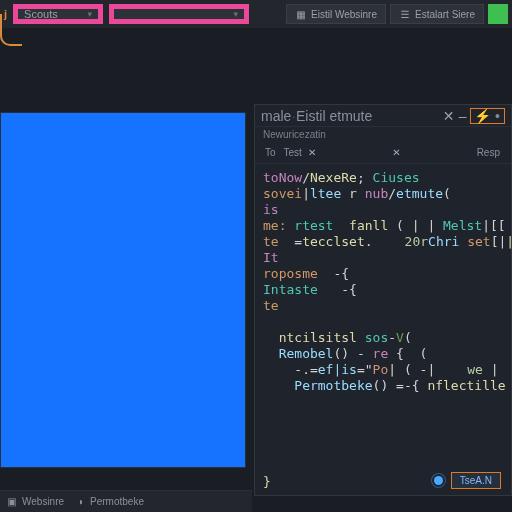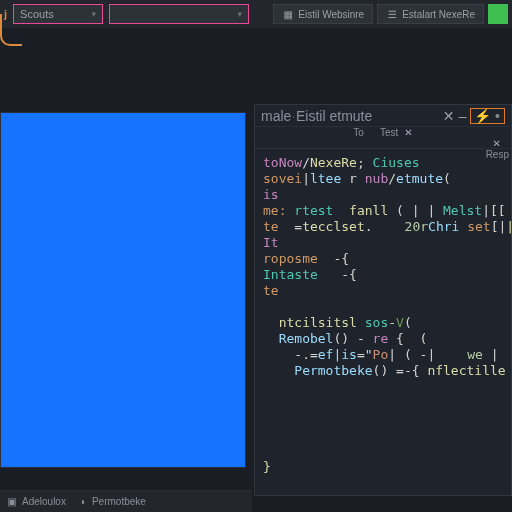--- a/index.html
+++ b/index.html
@@ -21,21 +21,21 @@
     background: #23262d;
     display: flex;
     align-items: center;
     padding: 0 4px;
     gap: 8px;
   }
   .top-bar .left-group { display: flex; align-items: center; gap: 6px; }
   .top-bar .right-group { margin-left: auto; display: flex; align-items: center; gap: 4px; }
   .dropdown {
     background: #2d3138;
-    border: 1px solid #ec4899;
+    border: 5px solid #ec4899;
     height: 20px;
     padding: 0 6px;
     display: flex;
     align-items: center;
     justify-content: space-between;
     color: #9aa0a8;
     cursor: pointer;
     min-width: 90px;
     text-align: center;
   }
@@ -117,33 +117,32 @@
     padding: 2px 8px;
     font-size: 10px;
     color: #7a808a;
   }
   .tab-row {
     display: flex;
     align-items: center;
     height: 22px;
     border-bottom: 1px solid #2a2e36;
     font-size: 10px;
-    flex-direction: column;
   }
   .tab {
     padding: 0 10px;
     height: 100%;
     display: flex;
     align-items: center;
     gap: 6px;
     color: #8a909a;
     cursor: pointer;
   }
   .tab .close { color: #aab; cursor: pointer; }
-  .tab.last { margin-left: auto; padding-right: 2px; }
+  .tab.last { margin-left: auto; padding-right: 11px; }
 
   .code-body {
     flex: 1;
     padding: 6px 8px 6px 8px;
     font-family: Consolas, monospace;
     font-size: 13px;
     line-height: 16px;
     color: #b8beca;
     white-space: pre;
     overflow: hidden;
@@ -212,21 +211,21 @@
       <span class="chev">▾</span>
     </div>
   </div>
   <div class="right-group">
     <div class="top-btn">
       <span class="ico">▦</span>
       <span>Eistil Websinre</span>
     </div>
     <div class="top-btn">
       <span class="ico">☰</span>
-      <span>Estalart NexeRe</span>
+      <span>Estalart Siere</span>
     </div>
     <button class="green-btn"></button>
   </div>
 </div>
 <div class="bracket"></div>
 
 <div class="preview"></div>
 
 <div class="code-panel">
   <div class="code-header">
@@ -234,38 +233,43 @@
     <span style="color:#4a4e56">·</span>
     <span>Eistil etmute</span>
     <div class="spacer"></div>
     <span class="win-btn">✕</span>
     <span class="win-btn">–</span>
     <div class="orange-box">
       <span style="color:#e0a050">⚡</span>
       <span style="color:#888">•</span>
     </div>
   </div>
+  <div class="code-subheader">Newuricezatin</div>
   <div class="tab-row">
     <div class="tab">
       <span>To</span>
-      <span style="margin-left:10px;">Test</span>
+      <span style="margin-left:2px;">Test</span>
       <span class="close">✕</span>
     </div>
     <div class="tab" style="margin-left:auto;">
       <span class="close">✕</span>
     </div>
     <div class="tab last">
       <span>Resp</span>
     </div>
   </div>
   <div class="code-body" id="code-body"><div><span class="tok-kw">toNow</span><span class="tok-op">/</span><span class="tok-fn">NexeRe</span><span class="tok-op">; </span><span class="tok-type">Ciuses</span></div><div><span class="tok-warn">sovei</span><span class="tok-op">|</span><span class="tok-var">ltee</span><span class="tok-op"> r </span><span class="tok-kw">nub</span><span class="tok-op">/</span><span class="tok-var">etmute</span><span class="tok-op">(</span></div><div><span class="tok-kw">is</span></div><div><span class="tok-warn">me:</span><span> </span><span class="tok-type">rtest</span><span>  </span><span class="tok-fn">fanll</span><span class="tok-op"> ( | | </span><span class="tok-type">Melst</span><span class="tok-op">|[[</span></div><div><span class="tok-warn">te</span><span class="tok-op">  =</span><span class="tok-fn">tecclset</span><span class="tok-op">.</span><span class="tok-num">20r</span><span class="tok-var">Chri</span><span> </span><span class="tok-warn">set</span><span class="tok-op">[|</span><span class="tok-fn">|</span></div><div><span class="tok-kw">It</span></div><div><span class="tok-warn">roposme</span><span class="tok-op">  -{</span></div><div><span class="tok-type">Intaste</span><span class="tok-op">   -{</span></div><div><span class="tok-warn">te</span></div><div>&nbsp;</div><div><span>  </span><span class="tok-fn">ntcilsitsl</span><span> </span><span class="tok-type">sos</span><span class="tok-op">-</span><span class="tok-comm">V</span><span class="tok-op">(</span></div><div><span>  </span><span class="tok-var">Remobel</span><span class="tok-op">() - </span><span class="tok-kw">re</span><span class="tok-op"> {  (</span></div><div><span class="tok-op">    -.=</span><span class="tok-var">ef|is</span><span class="tok-op">="</span><span class="tok-str">Po</span><span class="tok-op">| ( -|</span><span class="tok-num">we</span><span class="tok-op"> |</span></div><div><span>    </span><span class="tok-var">Permotbeke</span><span class="tok-op">() =-{ </span><span class="tok-fn">nflectille</span><span> </span><span class="tok-type">pww</span><span class="tok-op">[|-{ </span></div><div>&nbsp;</div><div>&nbsp;</div><div>&nbsp;</div><div>&nbsp;</div><div>&nbsp;</div><div><span class="tok-fn">}</span></div></div>
+  <div class="code-footer">
+    <span class="status-dot"></span>
+    <button class="run-btn">TseA.N</button>
+  </div>
 </div>
 
 <div class="bottom-bar">
   <div class="item">
     <span class="ico">▣</span>
-    <span>Adeloulox</span>
+    <span>Websinre</span>
   </div>
   <div class="item">
     <span class="ico">◑</span>
     <span>Permotbeke</span>
   </div>
 </div>
 
 </body></html>

